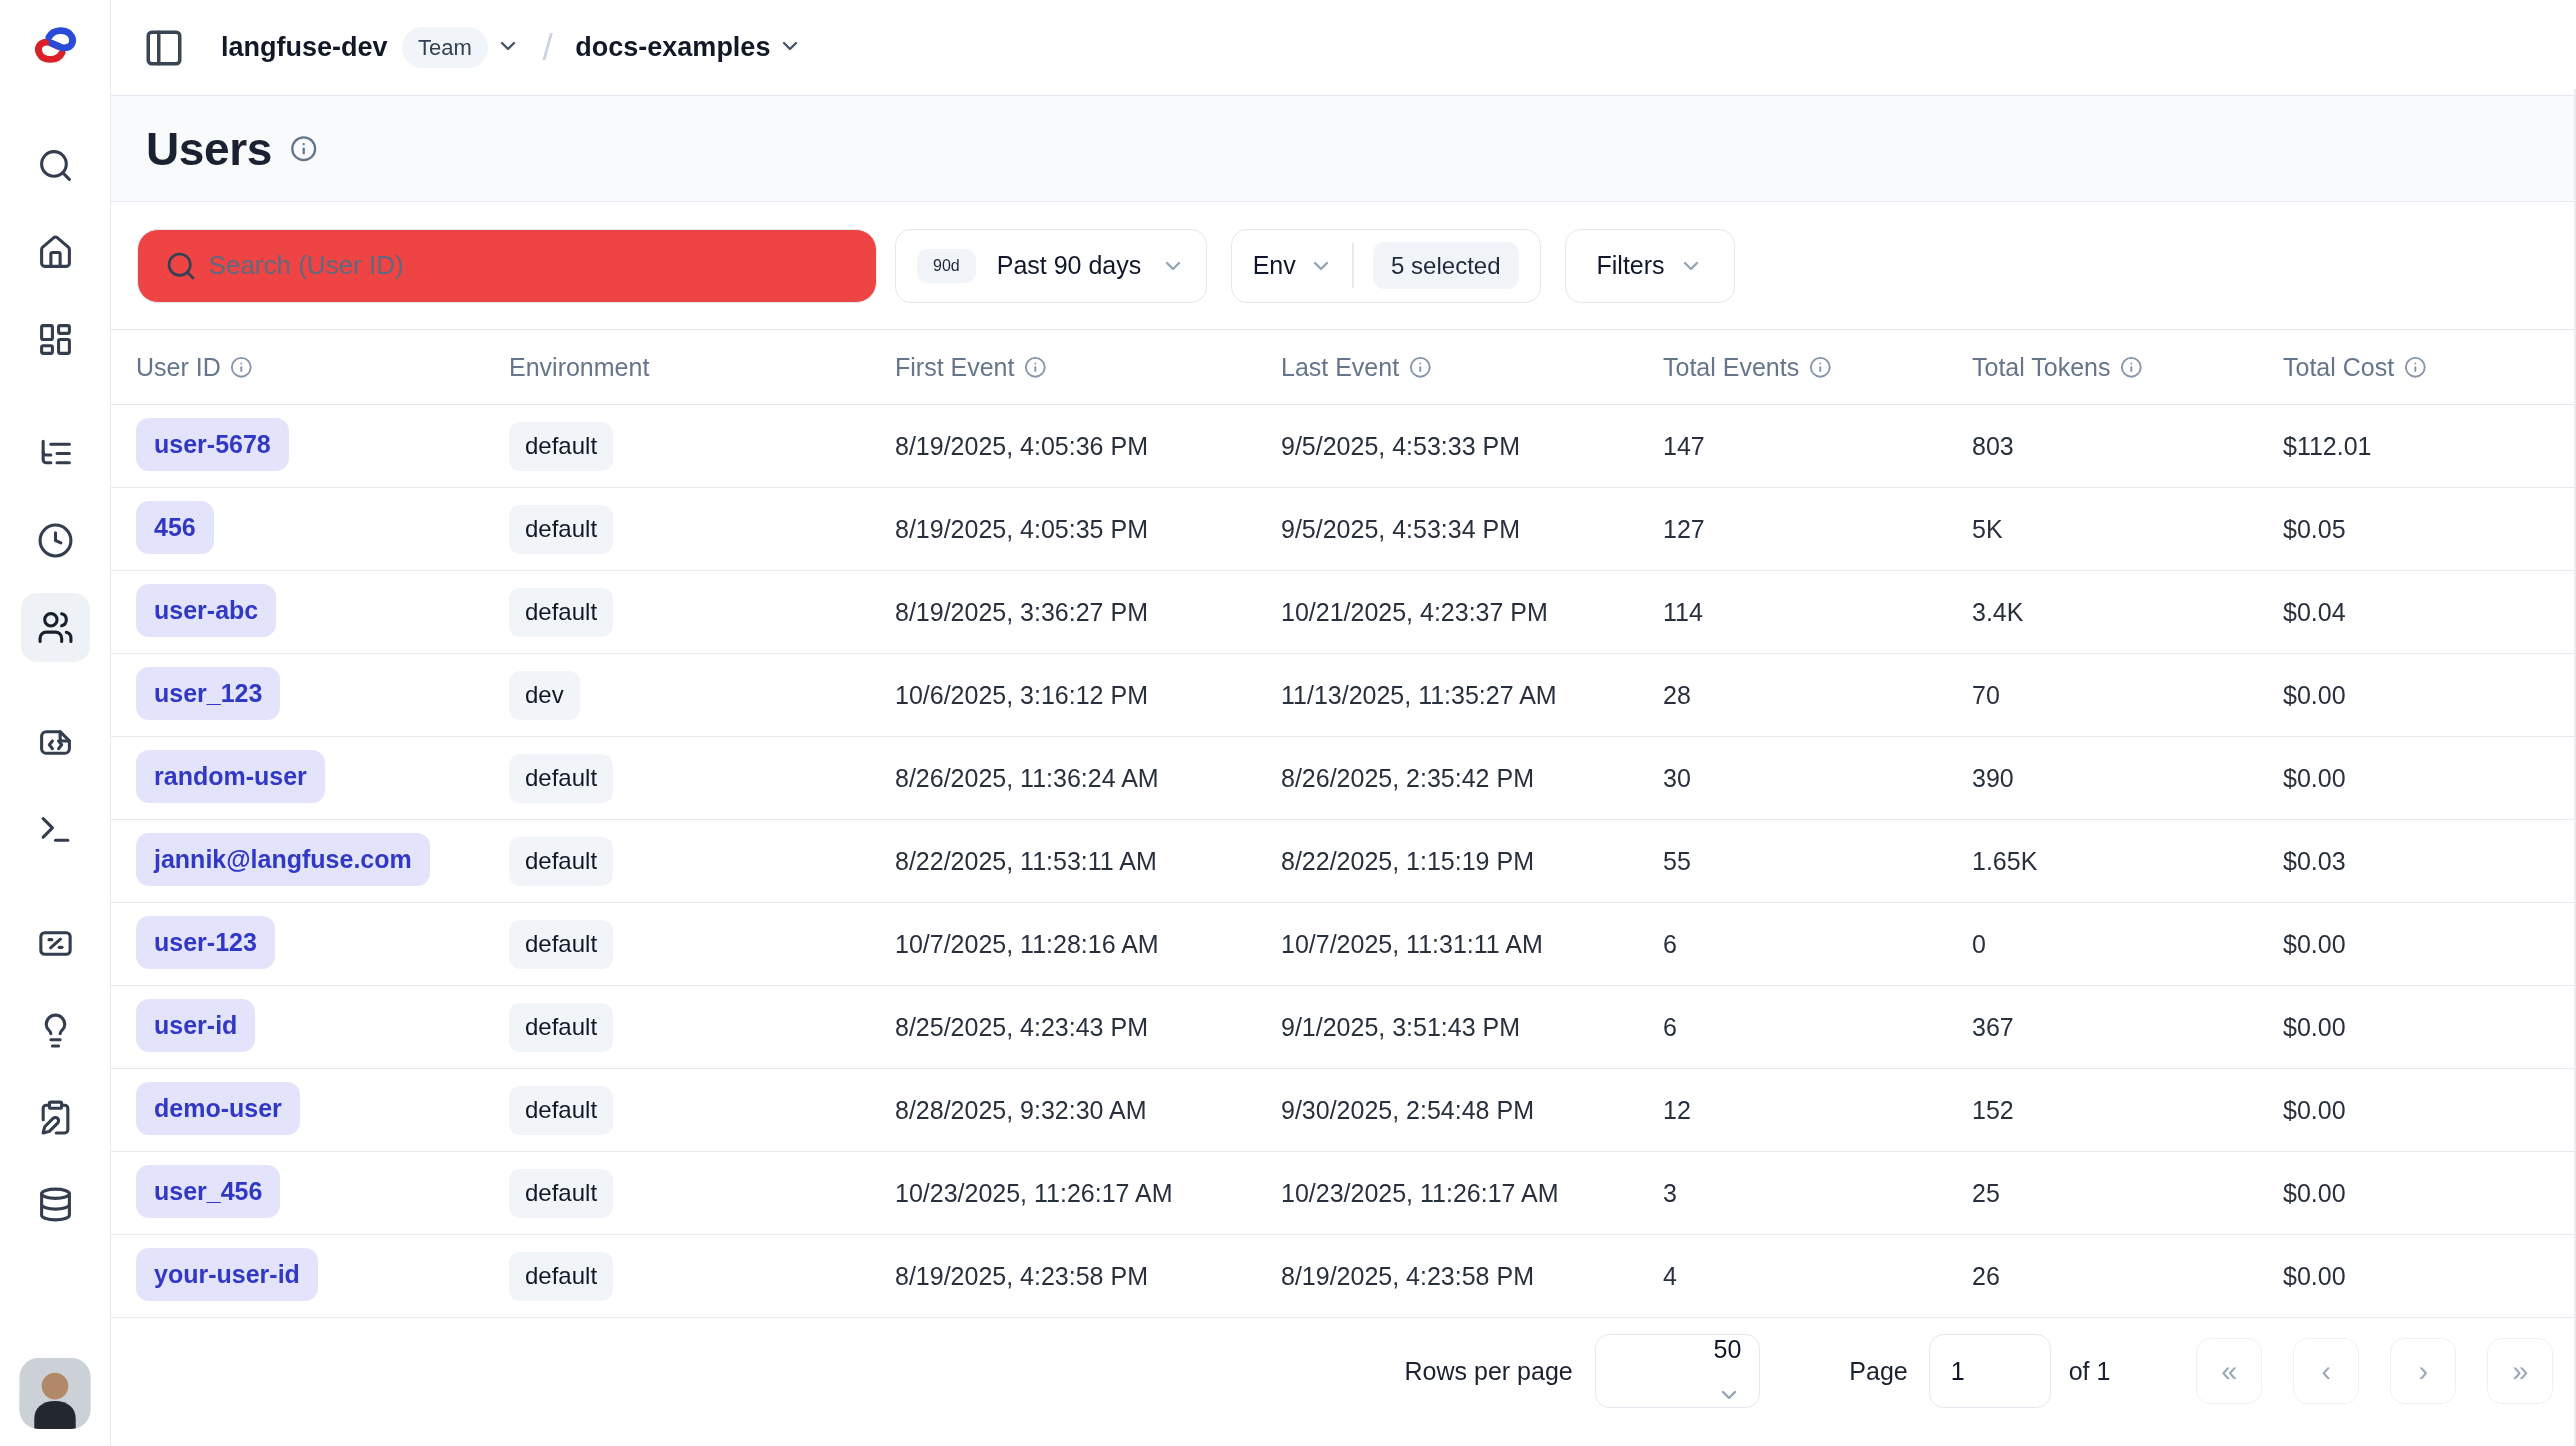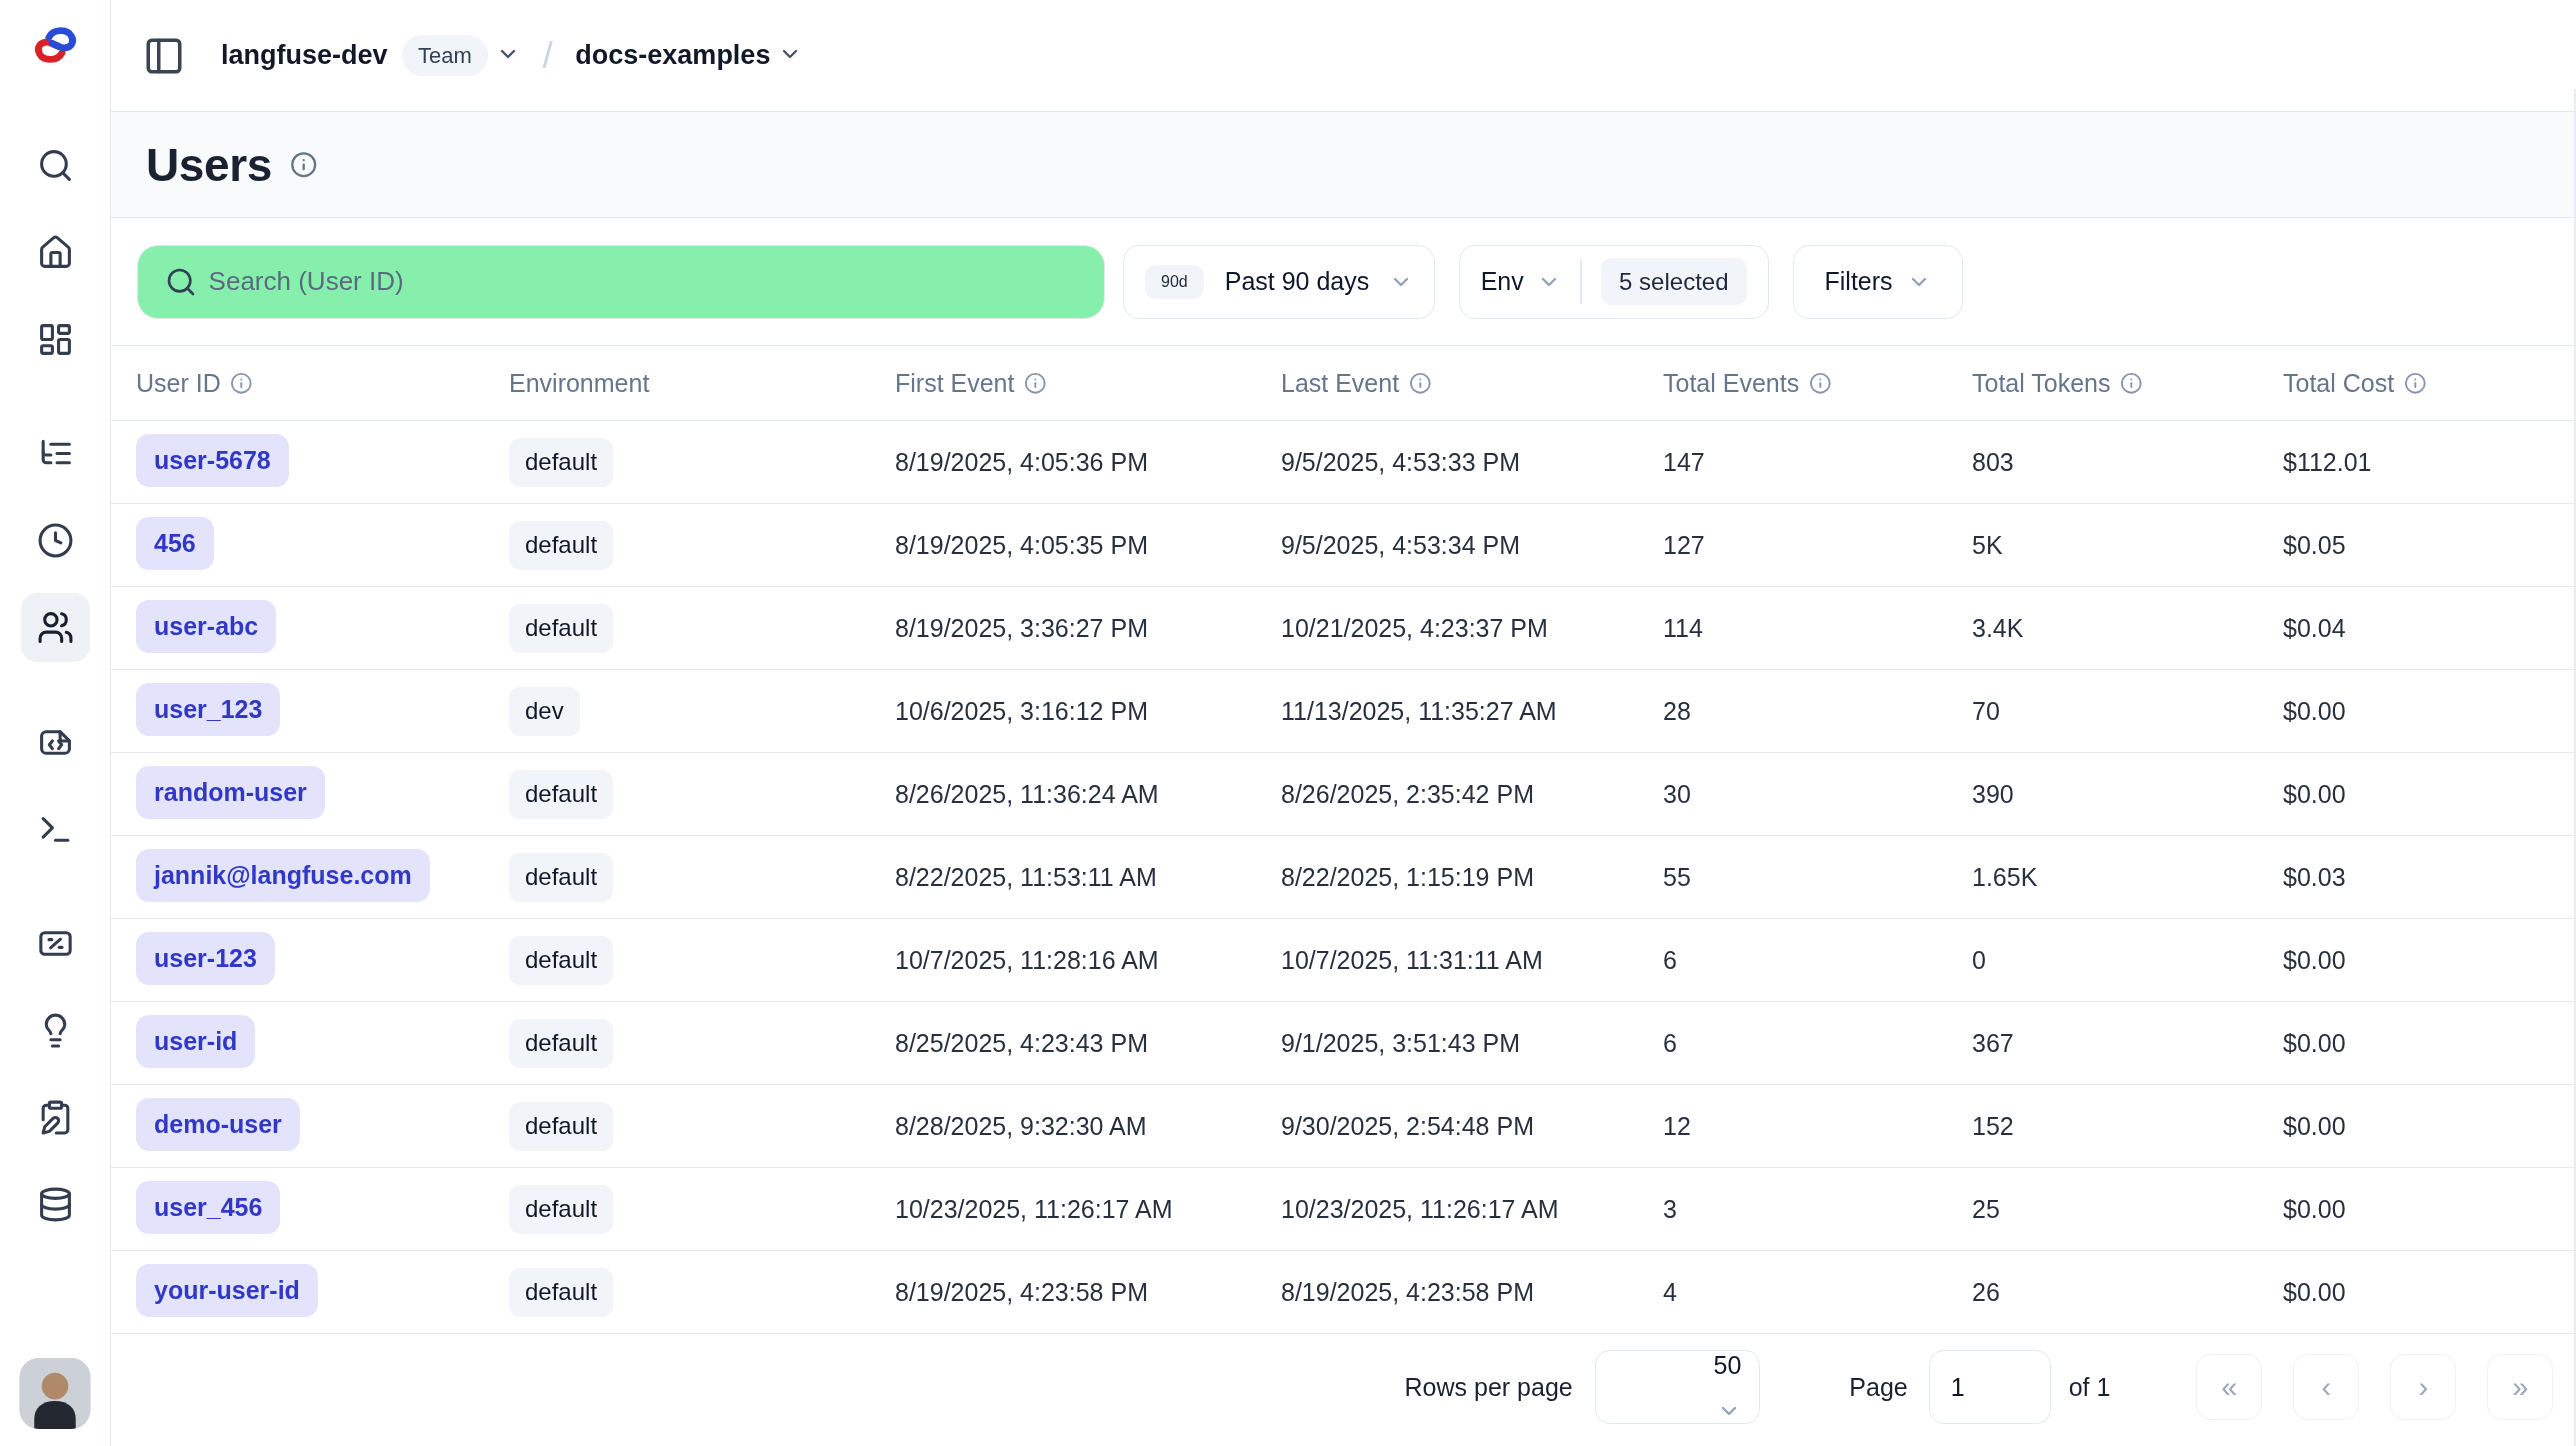--- a/index.html
+++ b/index.html
@@ -31,38 +31,38 @@
   .nav-btn.active{background:#eef1f5;color:#18202e;}
   .group-gap{margin-top:27.4px;}
   .avatar{position:absolute;bottom:18px;left:50%;transform:translateX(-50%);width:71px;height:71px;border-radius:19.4px;
     overflow:hidden;background:linear-gradient(180deg,#d6dade 0%,#c3c8cf 100%);cursor:pointer;}
   .avatar svg{width:100%;height:100%;}
 
   
   .main{flex:1;display:flex;flex-direction:column;position:relative;}
   .edge-line{position:absolute;right:0;top:89px;bottom:0;width:1.6px;background:#e9edf2;}
 
-  .topbar{height:112px;border-bottom:0.8px solid var(--border);display:flex;align-items:center;padding-left:29px;}
+  .topbar{height:96px;border-bottom:0.8px solid var(--border);display:flex;align-items:center;padding-left:29px;}
   .panel-toggle{width:47px;height:47px;display:flex;align-items:center;justify-content:center;background:none;border:none;cursor:pointer;color:#3a4554;}
   .panel-toggle svg{width:42px;height:42px;stroke:currentColor;fill:none;stroke-width:2;stroke-linecap:round;stroke-linejoin:round;}
   .breadcrumb{display:flex;align-items:center;margin-left:34px;}
   .crumb{font-size:27px;font-weight:600;color:#111827;}
   .team-badge{margin-left:14.5px;background:var(--badge-bg);color:#334155;font-size:22px;padding:7.3px 16px;border-radius:806px;}
   .bc-chevron{margin-left:8px;color:#475569;}
   .bc-chevron svg,.dd-chevron svg{width:24px;height:24px;stroke:currentColor;fill:none;stroke-width:2.4;stroke-linecap:round;stroke-linejoin:round;}
   .bc-slash{margin:0 22.6px;font-size:37px;font-weight:300;color:#cbd5e1;}
 
   .title-band{height:106px;background:var(--band);border-bottom:0.8px solid var(--border);display:flex;align-items:center;padding-left:35px;}
   .page-title{font-size:46px;font-weight:700;letter-spacing:-0.4px;color:#1a2130;text-align:right;}
   .title-info{margin-left:18px;color:#64748b;display:flex;}
   .info-icon svg{width:27.4px;height:27.4px;stroke:currentColor;fill:none;stroke-width:2;stroke-linecap:round;stroke-linejoin:round;}
 
   
   .filter-row{height:127px;display:flex;align-items:center;padding:0 26px;}
-  .search-box{display:flex;align-items:center;width:968px;height:74px;border:0.8px solid var(--border);border-radius:21px;padding:0 16px;background:#86efac;}
+  .search-box{display:flex;align-items:center;width:740px;height:74px;border:0.8px solid var(--border);border-radius:21px;padding:0 16px;background:#ef4444;}
   .search-box svg{width:32px;height:32px;stroke:#334155;fill:none;stroke-width:2;stroke-linecap:round;stroke-linejoin:round;margin:0 11.3px 0 11.3px;flex:0 0 auto;}
   .search-box input{border:none;outline:none;flex:1;font-size:26px;font-family:inherit;color:#111827;background:transparent;}
   .search-box input::placeholder{color:#5b6b7f;}
   .btn{display:flex;align-items:center;height:74px;border:0.8px solid var(--border);border-radius:16px;background:#fff;cursor:pointer;font-family:inherit;}
   .date-btn{margin-left:18px;padding:0 21px;}
   .mini-badge{background:var(--badge-bg);border-radius:11.3px;padding:8px 16px;font-size:16px;color:#1e293b;}
   .btn-label{font-size:25px;color:#0f172a;margin:0 19.4px 0 21px;}
   .dd-chevron{color:var(--chevron);display:flex;}
   .env-btn{margin-left:24px;padding:0 21px;}
   .env-label{font-size:25px;color:#0f172a;margin-right:13px;}

